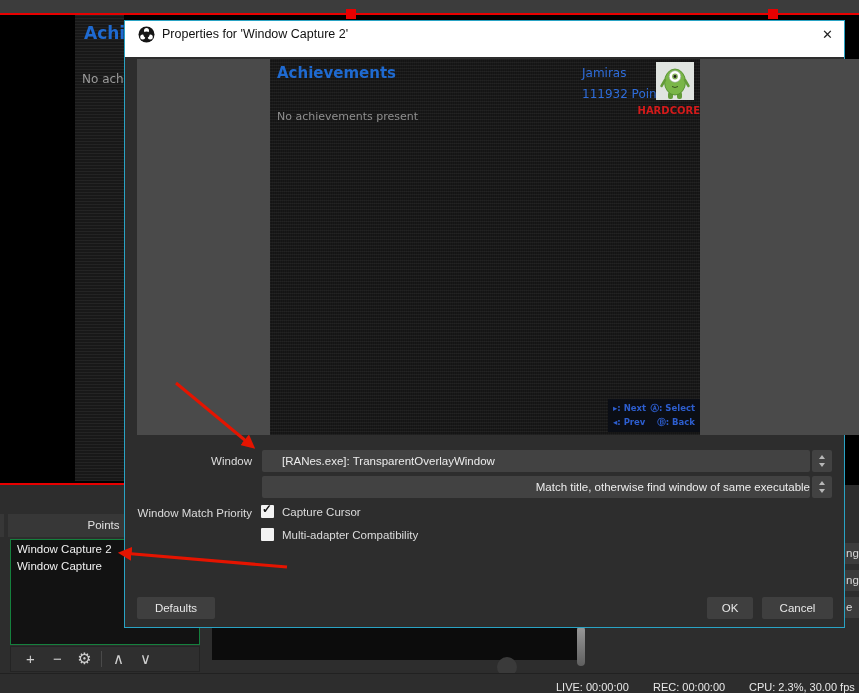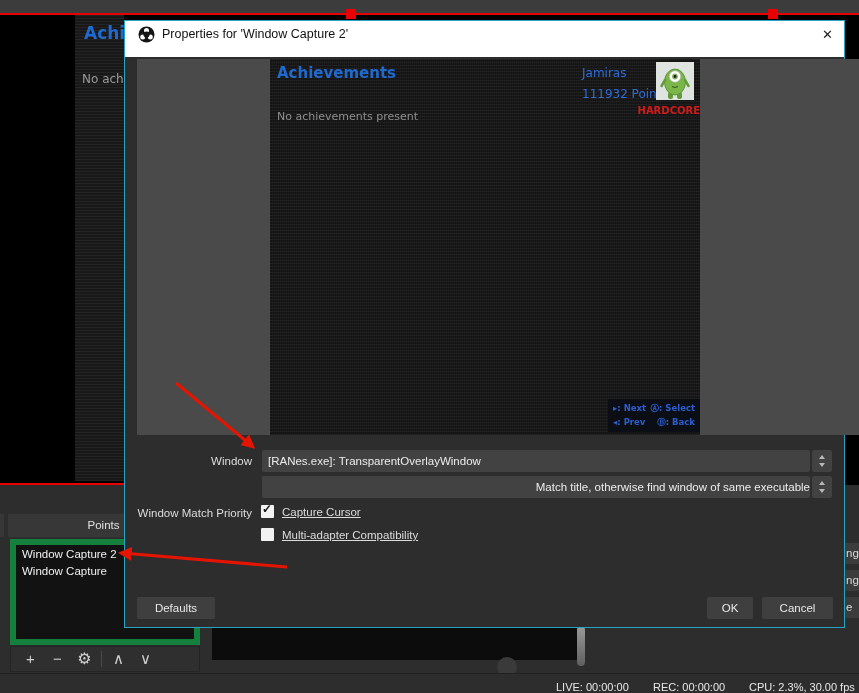--- a/index.html
+++ b/index.html
@@ -18,21 +18,21 @@
     background-image:repeating-linear-gradient(0deg, rgba(255,255,255,.05) 0 1px, transparent 1px 3px);
     overflow:hidden; font-family:"DejaVu Sans", sans-serif; }
   .bg-heading { position:absolute; left:9px; top:8px; font-size:17px; font-weight:bold; color:#1f6ad0; white-space:nowrap; }
   .bg-msg { position:absolute; left:7px; top:57px; font-size:12px; color:#9a9a9a; white-space:nowrap; }
 
   
   .dock { position:absolute; left:0; top:485px; width:859px; height:188px; background:#2d2d2d; }
   .src-stub { position:absolute; left:0; top:29px; width:4px; height:23px; background:#373737; }
   .src-header { position:absolute; left:8px; top:29px; width:191px; height:23px; background:#373737;
     color:#e0e0e0; font-size:11.5px; text-align:center; line-height:23px; }
-  .src-list { position:absolute; left:10px; top:54px; width:190px; height:106px; background:#121212; border:6px solid #15803d; }
+  .src-list { position:absolute; left:10px; top:54px; width:190px; height:106px; background:#121212; border:1px solid #15803d; }
   .src-item { height:17px; line-height:17px; padding:1px 0 0 6px; font-size:11.5px; color:#f0f0f0; white-space:nowrap; }
   .src-toolbar { position:absolute; left:10px; top:161px; width:190px; height:26px; background:#2f2f2f;
     border:1px solid #242424; display:flex; align-items:center; padding-left:6px; }
   .tb-icon { width:27px; text-align:center; color:#cfcfcf; font-size:15px; line-height:24px; cursor:default; }
   .tb-icon.gear { font-size:16px; }
   .tb-divider { width:1px; height:16px; background:#4a4a4a; margin:0 3px; }
   .mixer-box { position:absolute; left:212px; top:115px; width:373px; height:60px; background:#0c0c0c; }
   .scroll-thumb { position:absolute; left:365px; top:26px; width:8px; height:40px; border-radius:4px;
     background:linear-gradient(#9a9a9a,#5f5f5f); }
   .knob { position:absolute; left:497px; top:172px; width:20px; height:20px; border-radius:50%; background:#3a3a3a; }
@@ -65,30 +65,30 @@
   .cap-points { position:absolute; left:312px; top:28px; font-size:12px; color:#2e6cd9; }
   .avatar { position:absolute; left:386px; top:3px; }
   .cap-mode { position:absolute; right:0; top:46px; font-size:10px; font-weight:bold; color:#d31a1a; }
   .navbox { position:absolute; left:338px; top:340px; width:92px; height:33px; background:#0b0e15; padding:2px 5px; }
   .nav-row { display:flex; justify-content:space-between; font-size:8.5px; font-weight:bold; color:#2d5ecf; line-height:14px; white-space:nowrap; }
   .lbl { position:absolute; left:0; width:127px; height:22px; text-align:right; line-height:22px;
     font-size:11.5px; color:#dcdcdc; white-space:nowrap; }
   .l1 { top:429px; } .l2 { top:481px; }
   .combo { position:absolute; left:137px; width:548px; height:22px; background:#424242; border-radius:2px; }
   .c1 { top:429px; } .c2 { top:455px;text-align:right; }
-  .combo-text { display:block; padding-left:6px; line-height:22px; font-size:11.5px; color:#ececec; white-space:nowrap; overflow:hidden; }
+  .combo-text { display:block; padding-left:20px; line-height:22px; font-size:11.5px; color:#ececec; white-space:nowrap; overflow:hidden; }
   .spin { position:absolute; left:687px; width:20px; height:22px; background:#424242; border-radius:2px; }
   .s1 { top:429px; } .s2 { top:455px; }
   .car { display:block; width:0; height:0; border-left:3.5px solid transparent; border-right:3.5px solid transparent; margin:0 auto; }
   .car.up { border-bottom:4px solid #b8b8b8; margin-top:5px; }
   .car.dn { border-top:4px solid #b8b8b8; margin-top:4px; }
   .chk { position:absolute; left:136px; width:13px; height:13px; background:#f2f2f2; border-radius:1px; }
   .k1 { top:484px; } .k2 { top:507px; }
   .chk i { font-style:normal; position:absolute; left:1px; top:-3px; font-size:12px; font-weight:bold; color:#111; }
-  .chk-lbl { position:absolute; left:157px; height:14px; line-height:14px; font-size:11.5px; color:#dcdcdc; white-space:nowrap;text-decoration:underline; }
+  .chk-lbl { position:absolute; left:157px; height:14px; line-height:14px; font-size:11.5px; color:#dcdcdc; white-space:nowrap; }
   .cl1 { top:484px; } .cl2 { top:507px; }
   .btn { position:absolute; height:22px; background:#3f3f3f; border:none; border-radius:2px;
     color:#e8e8e8; font-size:11.5px; font-family:"Liberation Sans", sans-serif; }
   .btn.defaults { left:12px; top:576px; width:78px; }
   .btn.ok { left:582px; top:576px; width:46px; }
   .btn.cancel { left:637px; top:576px; width:71px; }
 
   .annotations { position:absolute; left:0; top:0; width:859px; height:693px; z-index:20; pointer-events:none; }
 </style>
 </head>

